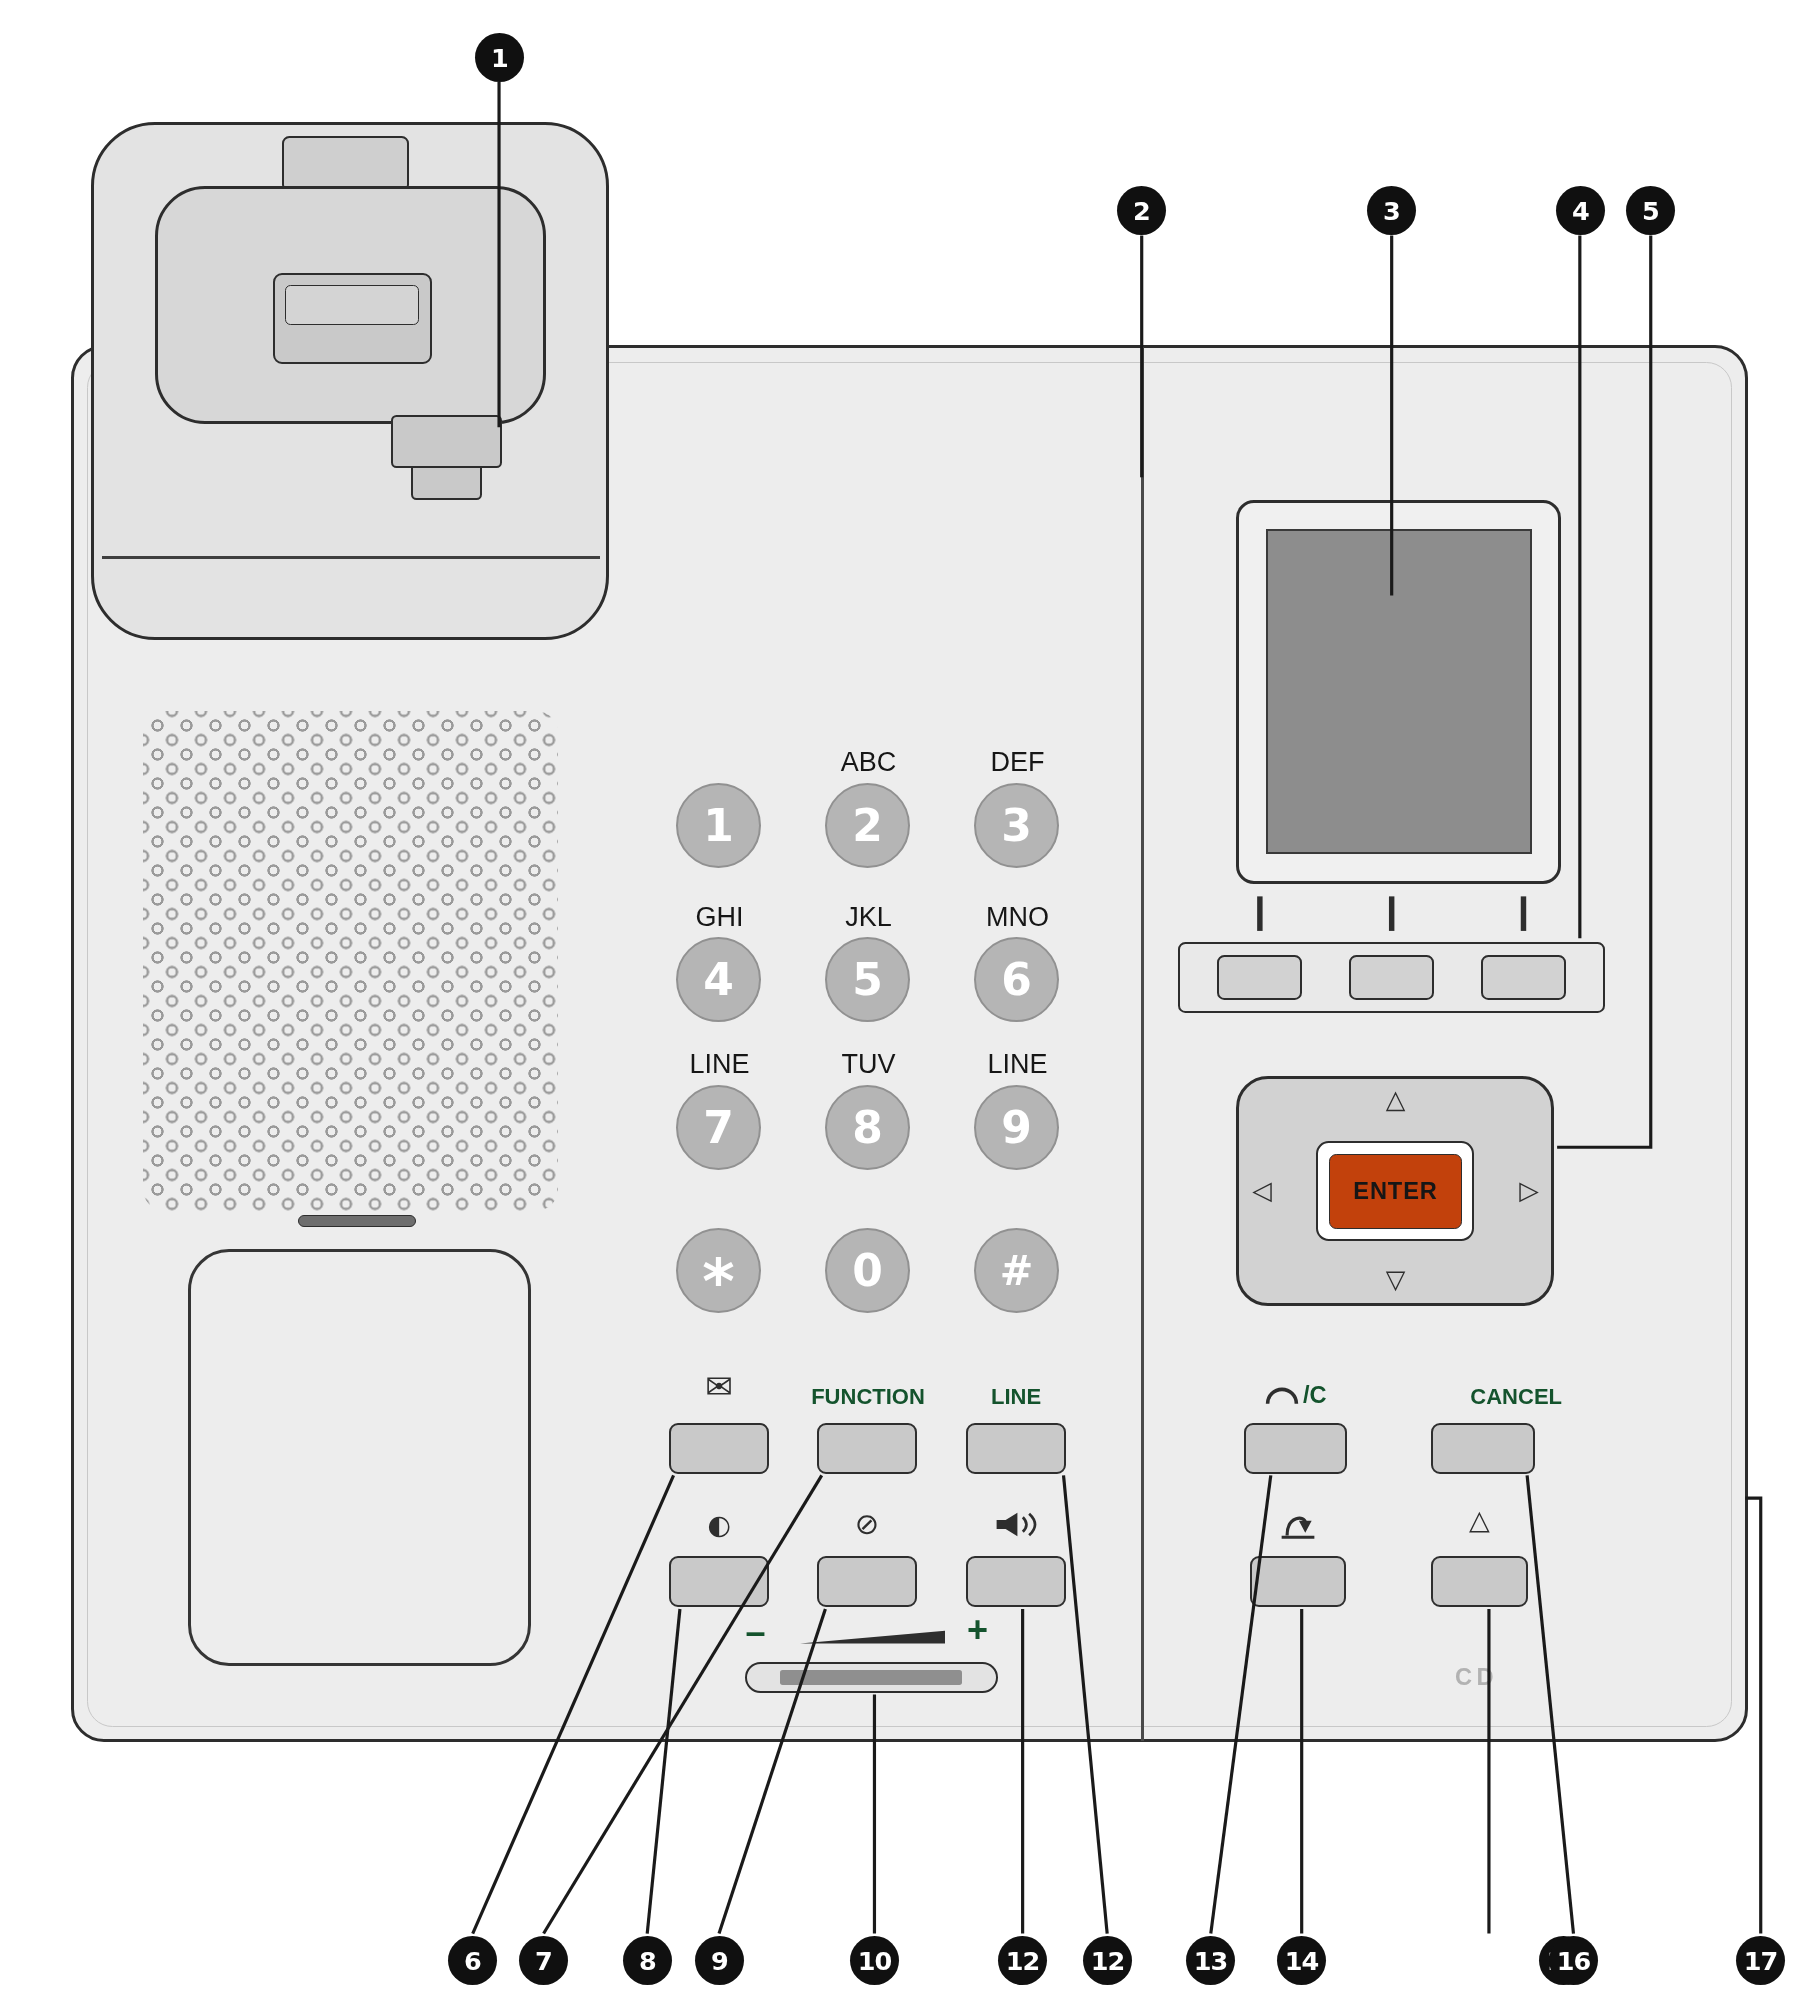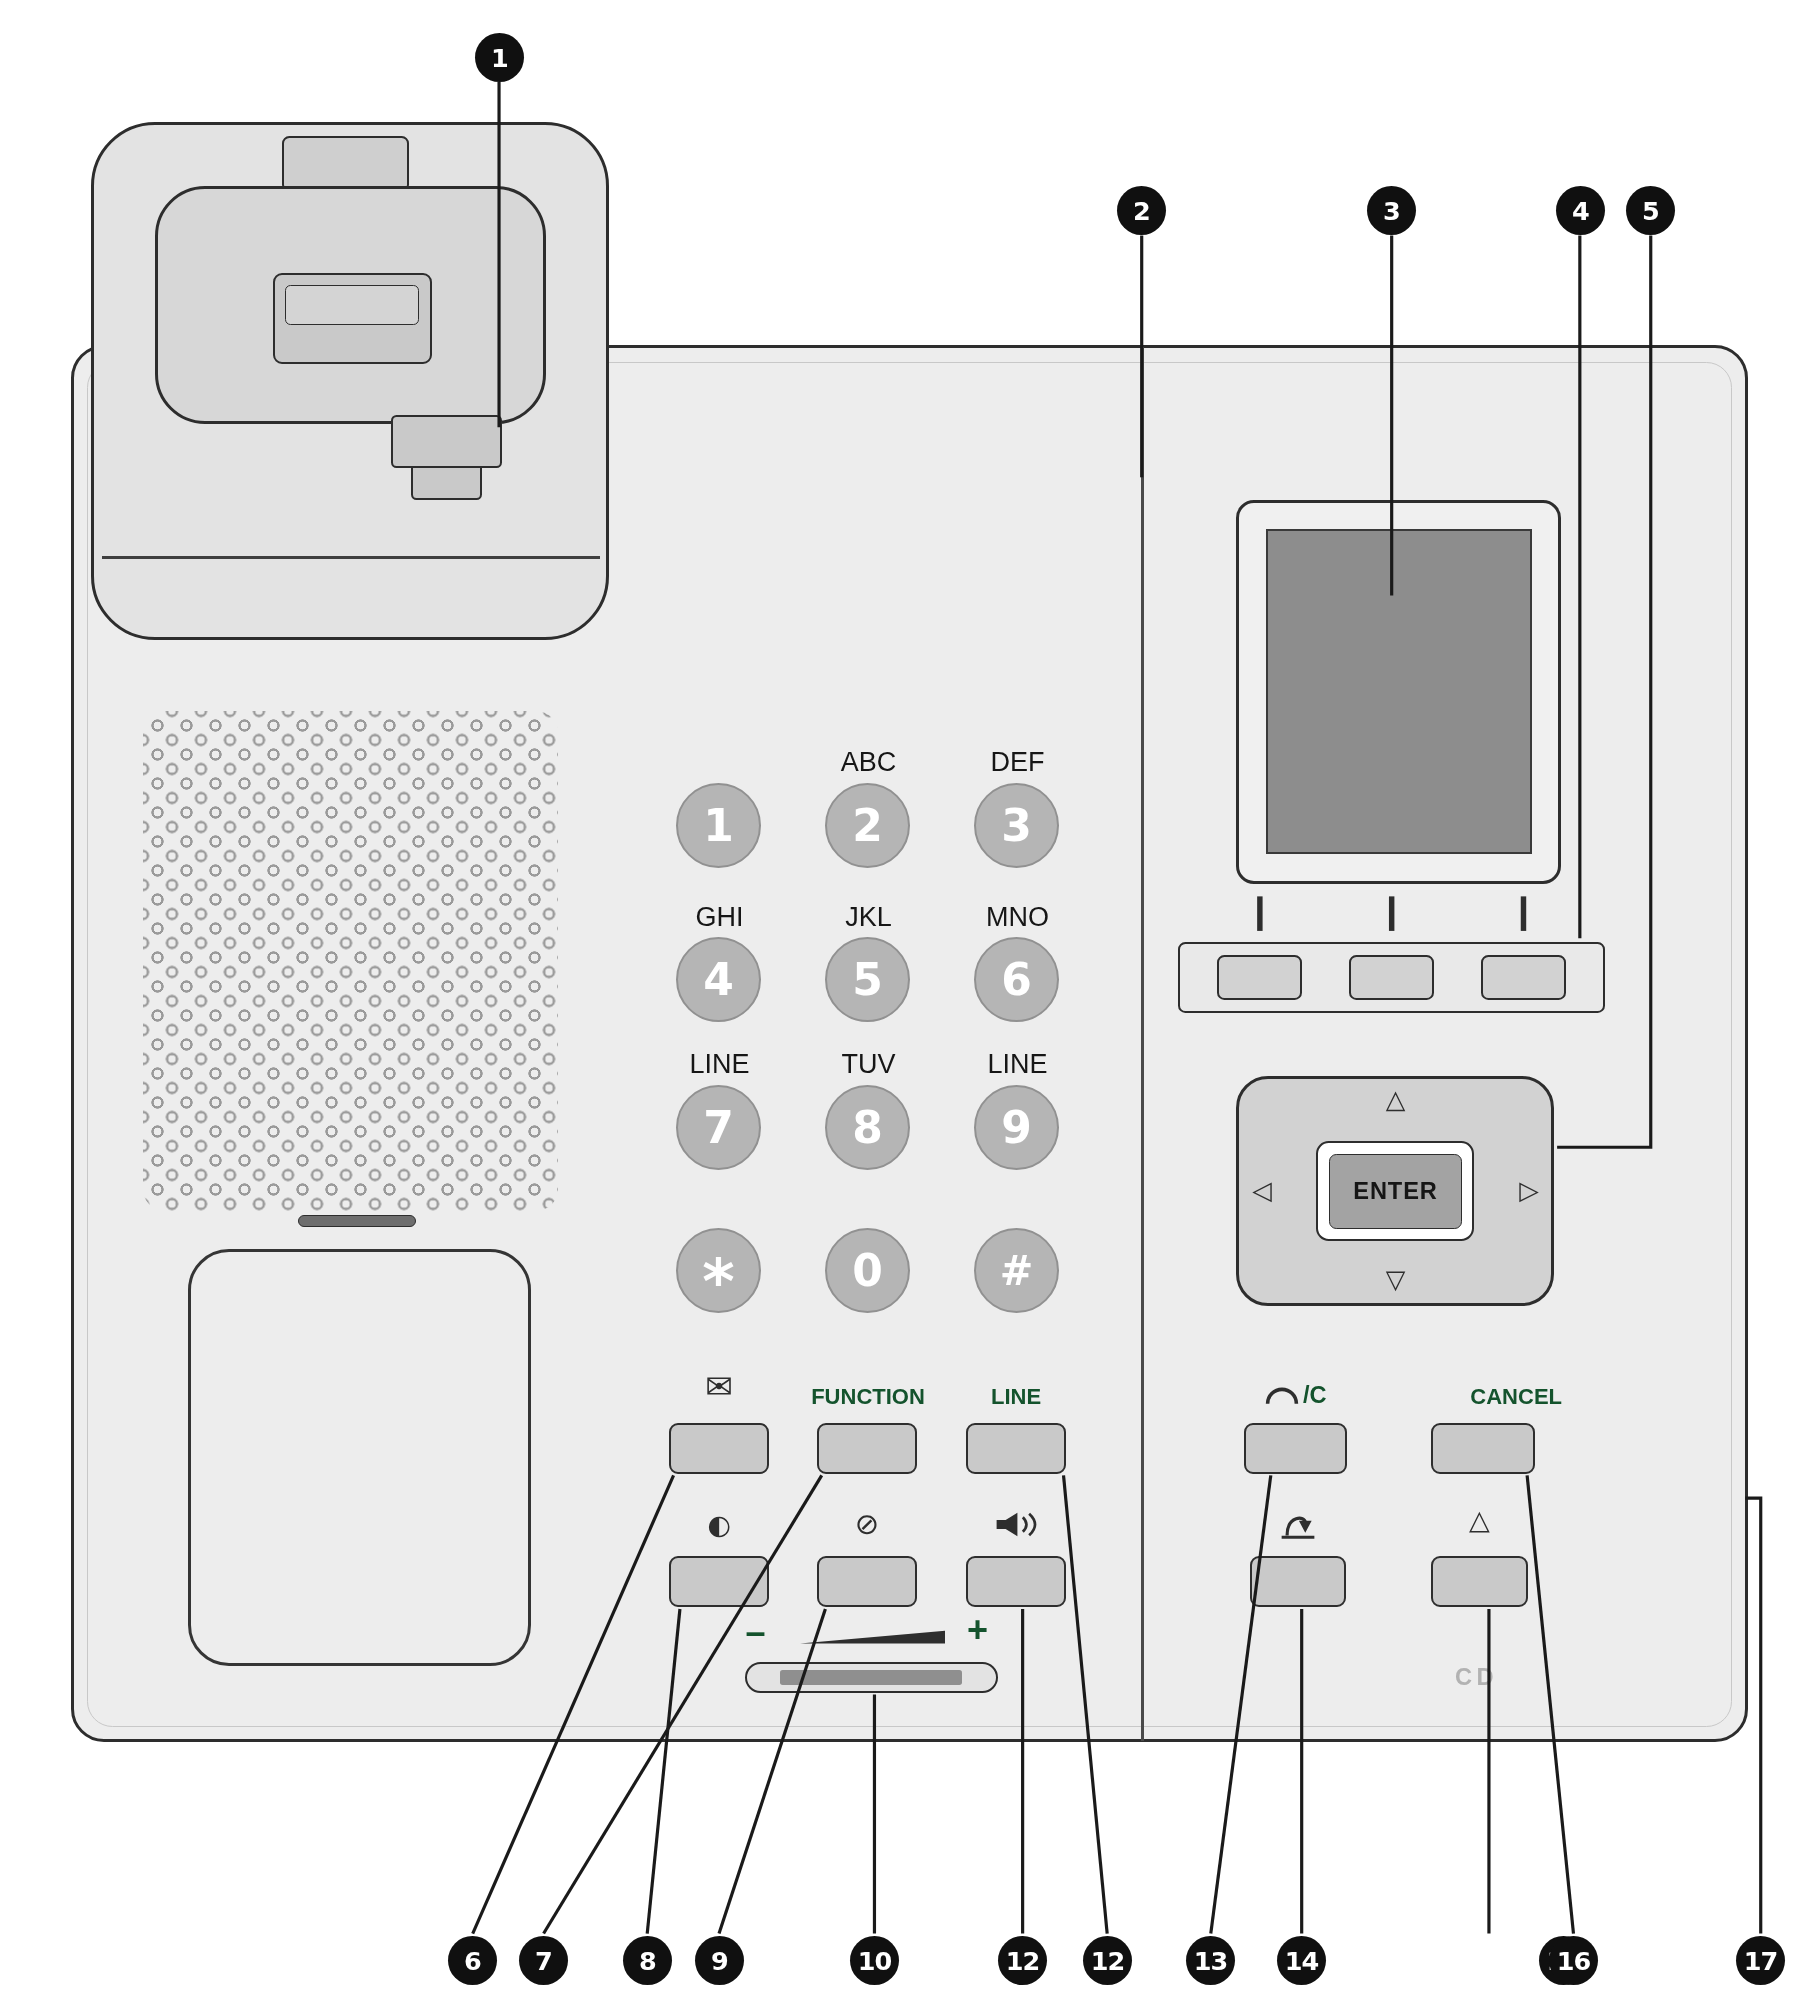--- a/index.html
+++ b/index.html
@@ -131,21 +131,21 @@
   <div class="abs" style="left:1217px;top:955px;width:85px;height:45px;background:#d2d2d2;border:2.7px solid #2d2d2d;border-radius:7.3px;z-index:9;"></div>
   <div class="abs" style="left:1349px;top:955px;width:85px;height:45px;background:#d2d2d2;border:2.7px solid #2d2d2d;border-radius:7.3px;z-index:9;"></div>
   <div class="abs" style="left:1481px;top:955px;width:85px;height:45px;background:#d2d2d2;border:2.7px solid #2d2d2d;border-radius:7.3px;z-index:9;"></div>
 
   <div class="abs" style="left:1236px;top:1076px;width:318px;height:230px;background:#d2d2d2;border:3.6px solid #2d2d2d;border-radius:32px;z-index:8;"></div>
   <span class="abs ic" style="left:1368px;top:1084px;width:55px;text-align:center;font-size:25.5px;z-index:9;">△</span>
   <span class="abs ic" style="left:1368px;top:1264px;width:55px;text-align:center;font-size:25.5px;z-index:9;">▽</span>
   <span class="abs ic" style="left:1244px;top:1175px;width:36px;text-align:center;font-size:25.5px;z-index:9;">◁</span>
   <span class="abs ic" style="left:1511px;top:1175px;width:36px;text-align:center;font-size:25.5px;z-index:9;">▷</span>
   <div class="abs" style="left:1316px;top:1141px;width:158px;height:100px;background:#ffffff;border:2.7px solid #2d2d2d;border-radius:12.7px;z-index:9;"></div>
-  <div class="abs" style="left:1329px;top:1154px;width:133px;height:75px;background:#a3a3a3;border:1.8px solid #2d2d2d;border-radius:7.3px;z-index:10;display:flex;align-items:center;justify-content:center;font-weight:700;font-size:23.6px;color:#161616;letter-spacing:0.9px;">ENTER</div>
+  <div class="abs" style="left:1329px;top:1154px;width:133px;height:75px;background:#c2410c;border:1.8px solid #2d2d2d;border-radius:7.3px;z-index:10;display:flex;align-items:center;justify-content:center;font-weight:700;font-size:23.6px;color:#161616;letter-spacing:0.9px;">ENTER</div>
 
   <div class="abs" style="left:1229px;top:1373px;width:133px;height:44px;display:flex;align-items:center;justify-content:center;gap:2.7px;z-index:10;">
     <svg width="36" height="25.5" viewBox="0 0 40 28">
       <path d="M4,24 A15,15 0 0 1 36,24" stroke="#2e2e2e" stroke-width="4" fill="none"></path>
     </svg>
     <span class="lbl" style="font-size:23.6px;">/C</span>
   </div>
   <div class="abs lbl" style="left:1404px;top:1384px;width:158px;text-align:right;font-size:22px;">CANCEL</div>
 
   <div class="abs btn" style="left:1244px;top:1423px;width:103px;height:51px;"></div>

